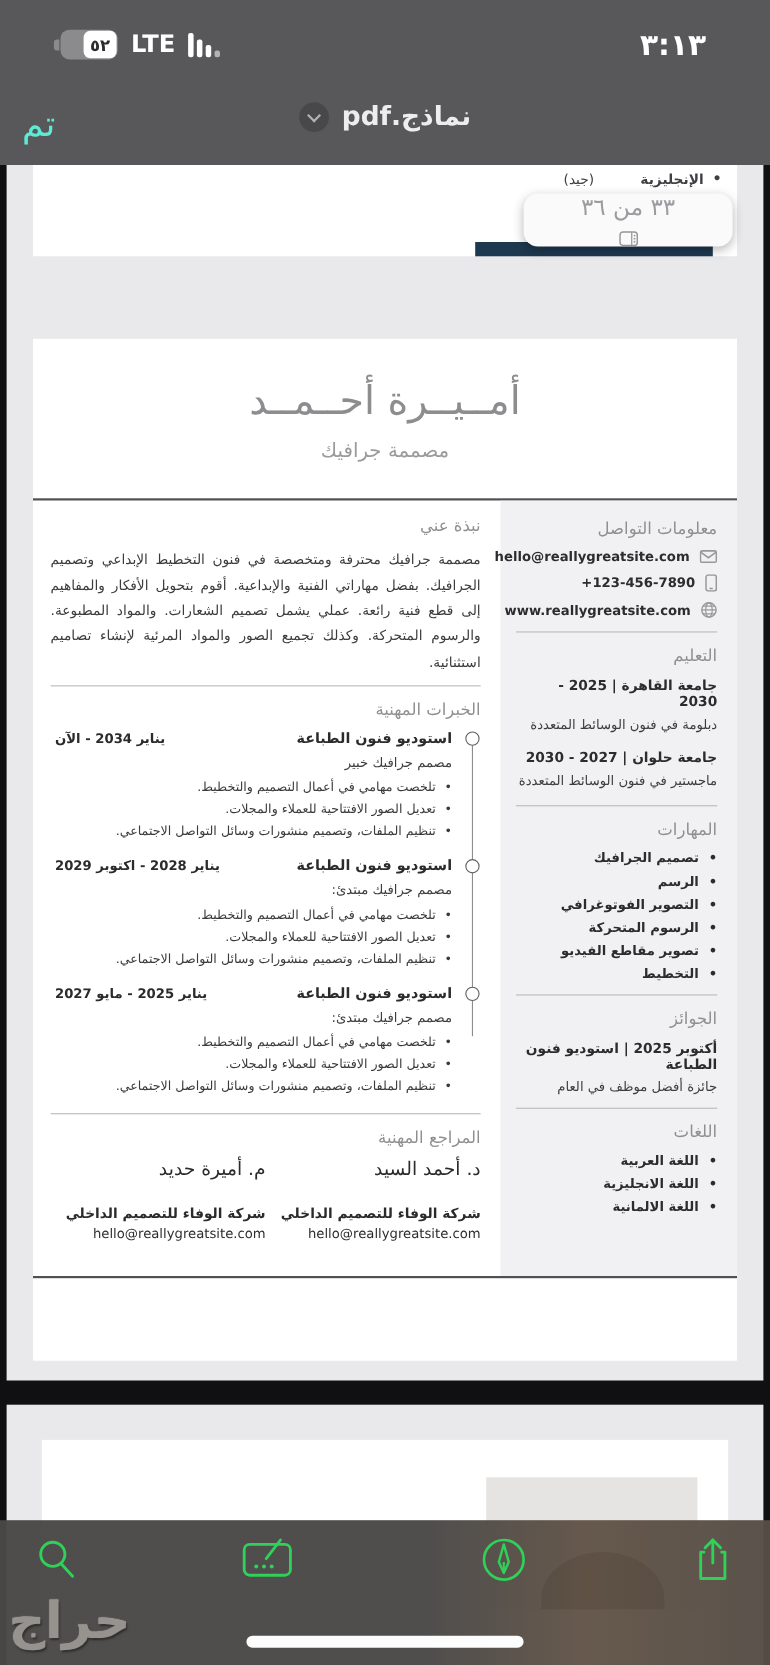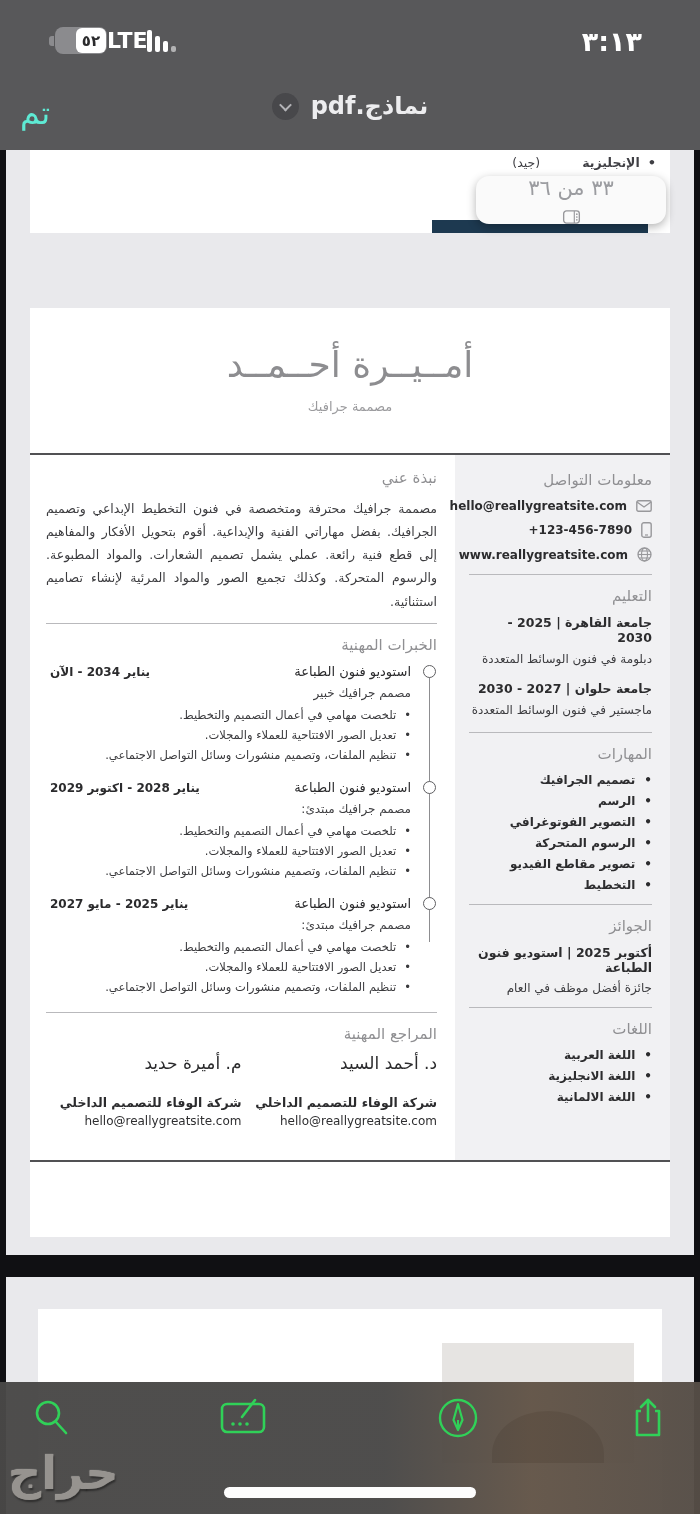--- a/index.html
+++ b/index.html
@@ -2,21 +2,21 @@
 <html lang="ar"><head>
 <meta charset="utf-8">
 <style>
   * { margin:0; padding:0; box-sizing:border-box; }
   body { background:#000; font-family:"DejaVu Sans","Liberation Sans",sans-serif; }
   #screen { position:relative; width:700px; height:1514px; overflow:hidden; background:#101013; margin:0 auto; direction:rtl; }
 
   
   .top-chrome { position:absolute; top:0; left:0; right:0; height:150px; background:#58585a; z-index:30; }
   .time { position:absolute; top:26px; right:58px; color:#fff; font-size:27px; font-weight:700; letter-spacing:1px; }
-  .cell-group { position:absolute; top:27px; left:55px; display:flex; align-items:center; direction:ltr; }
+  .cell-group { position:absolute; top:27px; left:55px; display:flex; align-items:center; gap:12px; direction:ltr; }
   .battery { position:relative; width:52px; height:27px; background:#8b8b8e; border-radius:8px; direction:ltr; }
   .battery .nub { position:absolute; left:-6px; top:9px; width:5px; height:10px; background:#8b8b8e; border-radius:3px 0 0 3px; }
   .battery .fill { position:absolute; right:1px; top:1px; bottom:1px; width:30px; background:#fff; border-radius:6px;
                    display:flex; align-items:center; justify-content:center; color:#2b2b2d; font-size:15px; font-weight:700; }
   .lte { color:#fff; font-size:22px; font-weight:700; }
   .sigbars { display:flex; align-items:flex-end; gap:3px; height:22px; }
   .sigbars i { display:block; width:5px; border-radius:2px; background:#fff; }
   .sigbars i:nth-child(1){height:22px;} .sigbars i:nth-child(2){height:16px;}
   .sigbars i:nth-child(3){height:11px;} .sigbars i:nth-child(4){height:6px; background:rgba(255,255,255,.55);}
 
@@ -38,21 +38,21 @@
   .pill { position:absolute; top:176px; left:476px; width:190px; height:48px; background:#fafafa; border-radius:13px;
           box-shadow:0 3px 10px rgba(0,0,0,.3); display:flex; align-items:center; justify-content:center; gap:10px; z-index:20; cursor:pointer;flex-direction:column; }
   .pill-text { color:#9b9ca0; font-size:21px; }
 
   .cell2 { top:280px; height:975px; }
   .page { position:absolute; left:24px; right:24px; top:28px; height:929px; background:#fff; overflow:hidden; }
 
   
   .r-header { text-align:center; padding-top:36px; height:145px; }
   .r-name { font-size:36px; color:#8d8d90; font-weight:400; }
-  .r-job { font-size:13px; color:#9b9b9e; letter-spacing:2px; margin-top:14px; }
+  .r-job { font-size:18px; color:#9b9b9e; letter-spacing:2px; margin-top:14px; }
   .page-rule { height:2px; background:#515154; }
   .cols { display:flex; height:705px; overflow:hidden; }
   .sidebar { width:215px; background:#f1f1f3; padding:16px 18px 10px 14px; }
   .main-col { flex:1; padding:14px 18px 0 16px; }
 
   .sec-head { font-size:15px; color:#8f8f92; margin-bottom:10px; }
   .side-rule { height:1px; background:#b9b9bc; margin:12px 0; }
   .main-rule { height:1px; background:#b9b9bc; margin:10px 0 12px; }
 
   .contact-row { display:flex; align-items:center; justify-content:flex-end; gap:9px; margin-bottom:9px; direction:ltr; }
@@ -69,21 +69,21 @@
   .award-title { font-size:12.5px; font-weight:700; color:#2c2c2e; margin-bottom:6px; }
   .award-desc { font-size:12px; color:#3d3d40; }
 
   .about-text { font-size:12.5px; color:#3c3c3f; line-height:1.85; text-align:justify; }
 
   .exp-entries { position:relative; padding-left:4px; padding-right:26px; }
   .exp-entries:before { content:''; position:absolute; right:7px; top:12px; bottom:52px; width:1.5px; background:#8d8d90; }
   .exp-entry { position:relative; margin-bottom:18px; }
   .exp-entry:before { content:''; position:absolute; right:-25px; top:1px; width:11px; height:11px; background:#fff; border:1.5px solid #5f5f62; border-radius:50%; }
   .exp-head { display:flex; justify-content:space-between; align-items:baseline; }
-  .exp-company { font-size:13px; font-weight:400; color:#2b2b2d; }
+  .exp-company { font-size:13px; font-weight:700; color:#2b2b2d; }
   .exp-period { font-size:12px; font-weight:700; color:#2b2b2d; }
   .exp-role { font-size:12px; color:#3e3e41; margin:7px 0 8px; }
   .exp-li { display:flex; align-items:baseline; font-size:11.5px; color:#3a3a3d; margin-bottom:6px; }
   .exp-li .dot { margin-left:8px; }
 
   .refs { display:flex; }
   .ref { flex:1; }
   .ref-name { font-size:17px; font-weight:400; color:#2b2b2d; margin-bottom:22px; }
   .ref-company { font-size:12.5px; font-weight:700; color:#2b2b2d; margin-bottom:4px; }
   .ref-email { font-size:12px; color:#2e2e30; direction:ltr; text-align:right; }

